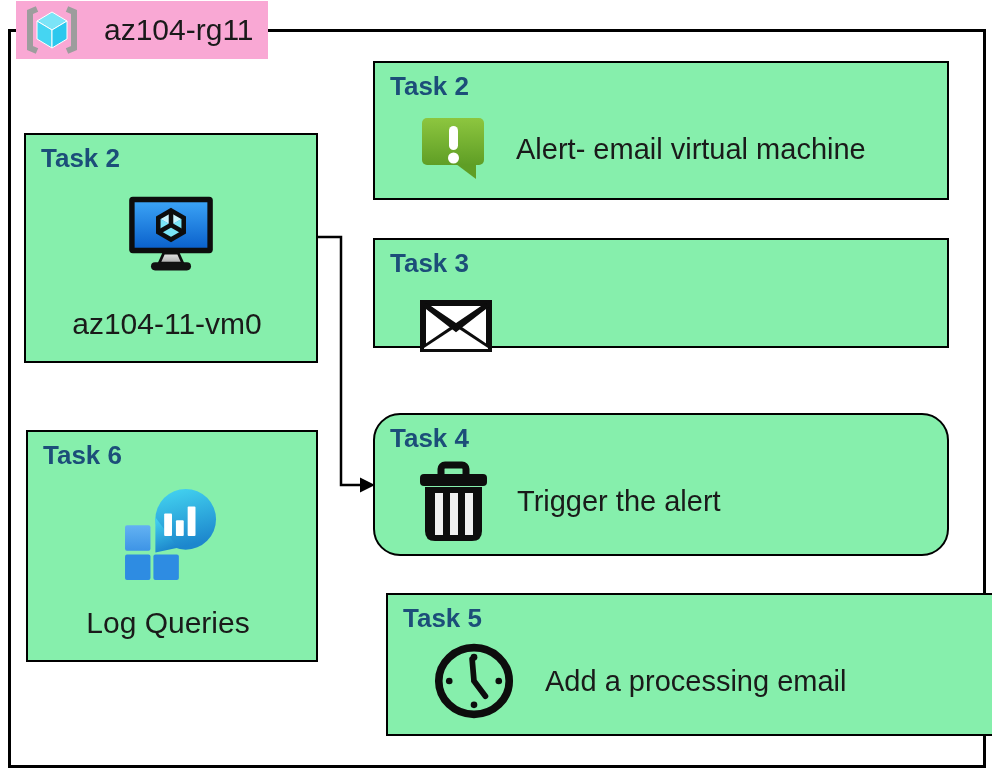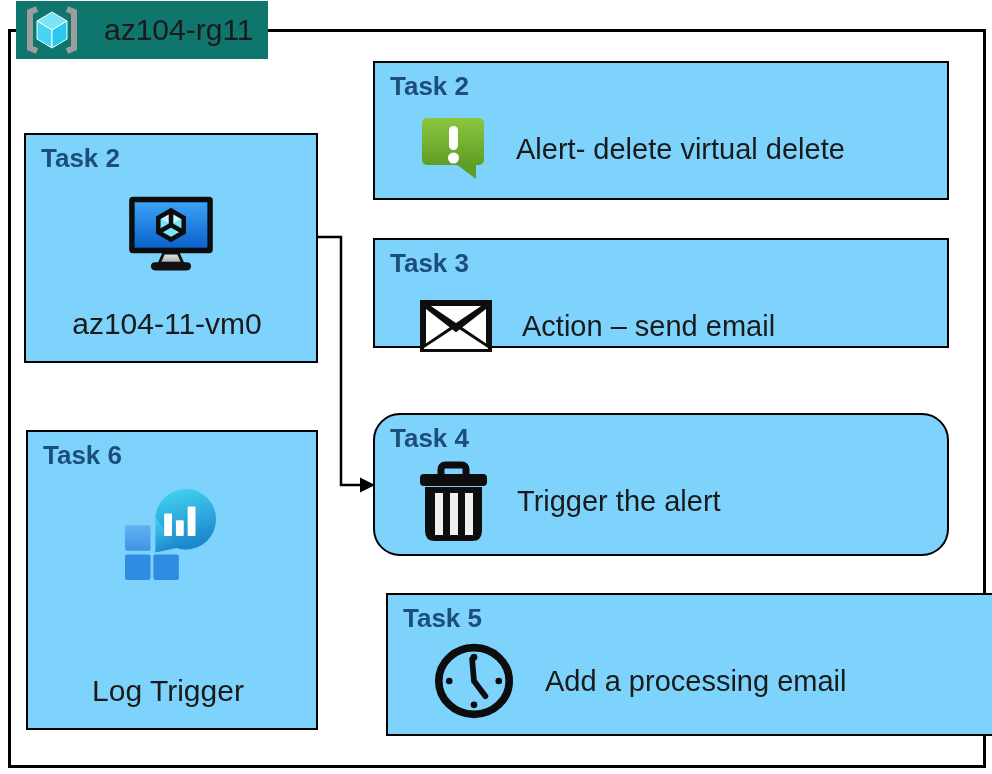--- a/index.html
+++ b/index.html
@@ -11,37 +11,37 @@
     overflow:hidden;
   }
   
   #outer-box{
     position:absolute;left:8px;top:29px;width:978px;height:739px;
     border:3px solid #000;box-sizing:border-box;background:#fff;
   }
   
   #rg-header{
     position:absolute;left:16px;top:1px;height:58px;
-    background:#0f766e;display:flex;align-items:center;gap:20px;
+    background:#f9a8d4;display:flex;align-items:center;gap:20px;
     padding:0 14px 0 4px;z-index:3;
   }
   #rg-header .rg-name{font-size:30px;color:#1a1a1a;white-space:nowrap;}
   
   #connector{position:absolute;left:0;top:0;width:992px;height:774px;z-index:1;pointer-events:none;}
   
   .box{
-    position:absolute;background:#7dd3fc;border:2.5px solid #000;
+    position:absolute;background:#86efac;border:2.5px solid #000;
     box-sizing:border-box;z-index:2;
   }
   .box-title{
     position:absolute;left:15px;top:8px;
     font-size:26px;font-weight:bold;color:#1C4E79;white-space:nowrap;
   }
   #task1{left:24px;top:133px;width:294px;height:230px;}
-  #task6{left:26px;top:430px;width:292px;height:300px;}
+  #task6{left:26px;top:430px;width:292px;height:232px;}
   #task2{left:373px;top:61px;width:576px;height:139px;}
   #task3{left:373px;top:238px;width:576px;height:110px;}
   #task4{left:373px;top:413px;width:576px;height:143px;border-radius:27px;}
   #task5{left:386px;top:593px;width:628px;height:143px;}
   
   .tall .icon-wrap{position:absolute;left:50%;transform:translateX(-50%);}
   #task1 .icon-wrap{top:60px;}
   #task6 .icon-wrap{top:56px;}
   .tall .box-label{
     position:absolute;left:0;right:8px;bottom:20px;text-align:center;
@@ -125,56 +125,55 @@
         <rect x="0" y="38" width="26" height="26" rx="2" fill="url(#lqsq)"></rect>
         <rect x="0" y="68" width="26" height="26" rx="2" fill="#2E8CE2"></rect>
         <rect x="29" y="68" width="26" height="26" rx="2" fill="#2E8CE2"></rect>
         <circle cx="62" cy="32" r="31" fill="url(#lqball)"></circle>
         <polygon points="31,30 31,66 54,61" fill="url(#lqball)"></polygon>
         <rect x="40" y="26" width="8" height="23" rx="1" fill="#fff"></rect>
         <rect x="52" y="33" width="8" height="16" rx="1" fill="#fff"></rect>
         <rect x="64" y="19" width="8" height="30" rx="1" fill="#fff"></rect>
       </svg>
     </div>
-    <div class="box-label">Log Trigger</div>
+    <div class="box-label">Log Queries</div>
   </div>
 
   <div class="box wide" id="task2">
     <div class="box-title">Task 2</div>
     <div class="row">
       <span class="icon-wrap">
         <svg width="66" height="70" viewBox="0 0 66 70">
           <defs>
             <linearGradient id="algr" x1="0" y1="0" x2="0" y2="1">
               <stop offset="0" stop-color="#8DC63F"></stop>
                 <stop offset="1" stop-color="#5F9E25"></stop>
             </linearGradient>
           </defs>
           <rect x="2" y="4" width="62" height="47" rx="5" fill="url(#algr)"></rect>
           <polygon points="36,50 56,50 56,65" fill="#5F9E25"></polygon>
           <rect x="29" y="12" width="9" height="24" rx="4.5" fill="#fff"></rect>
           <circle cx="33.5" cy="44" r="5.5" fill="#fff"></circle>
         </svg>
       </span>
-      <span class="box-label">Alert- delete virtual delete</span>
+      <span class="box-label">Alert- email virtual machine</span>
     </div>
   </div>
 
   <div class="box wide" id="task3">
     <div class="box-title">Task 3</div>
     <div class="row">
       <span class="icon-wrap">
         <svg width="72" height="52" viewBox="0 0 72 52">
           <rect x="3" y="3" width="66" height="46" fill="#fff" stroke="#0d0d0d" stroke-width="6"></rect>
           <path d="M5 5 L67 47 M67 5 L5 47" stroke="#0d0d0d" stroke-width="5"></path>
           <path d="M4 48 L36 27 L68 48 L68 49 L4 49 Z" fill="#fff"></path>
           <path d="M5 5 L36 29 L67 5" fill="none" stroke="#0d0d0d" stroke-width="5"></path>
         </svg>
       </span>
-      <span class="box-label">Action – send email</span>
     </div>
   </div>
 
   <div class="box wide" id="task4">
     <div class="box-title">Task 4</div>
     <div class="row">
       <span class="icon-wrap">
         <svg width="67" height="80" viewBox="0 0 67 80">
           <rect x="21" y="4" width="25" height="14" rx="4" fill="none" stroke="#0d0d0d" stroke-width="7"></rect>
           <rect x="0" y="13" width="67" height="12" rx="4" fill="#0d0d0d"></rect>

